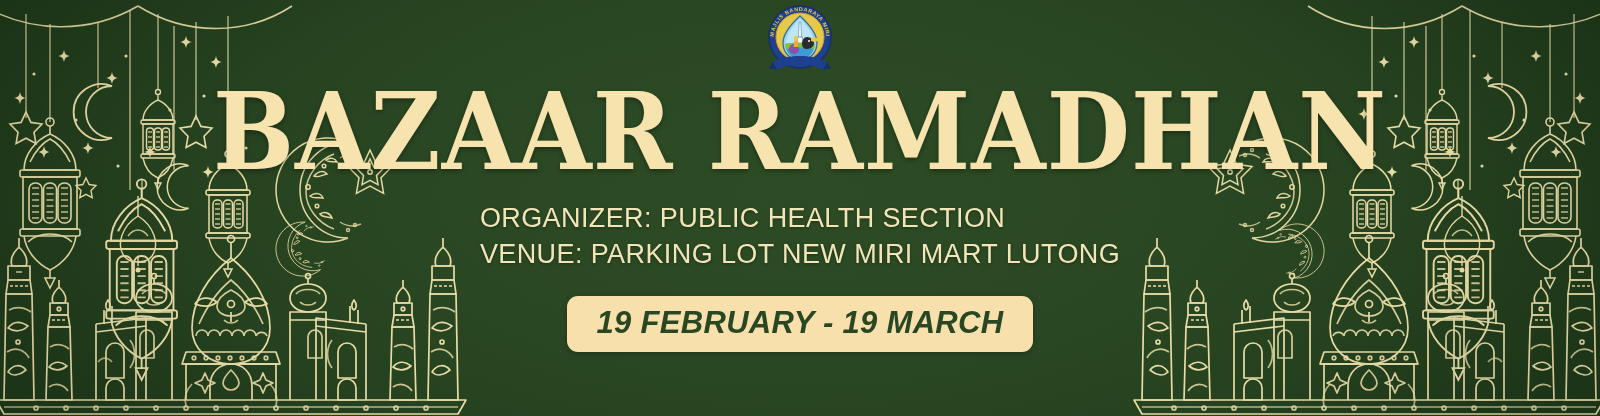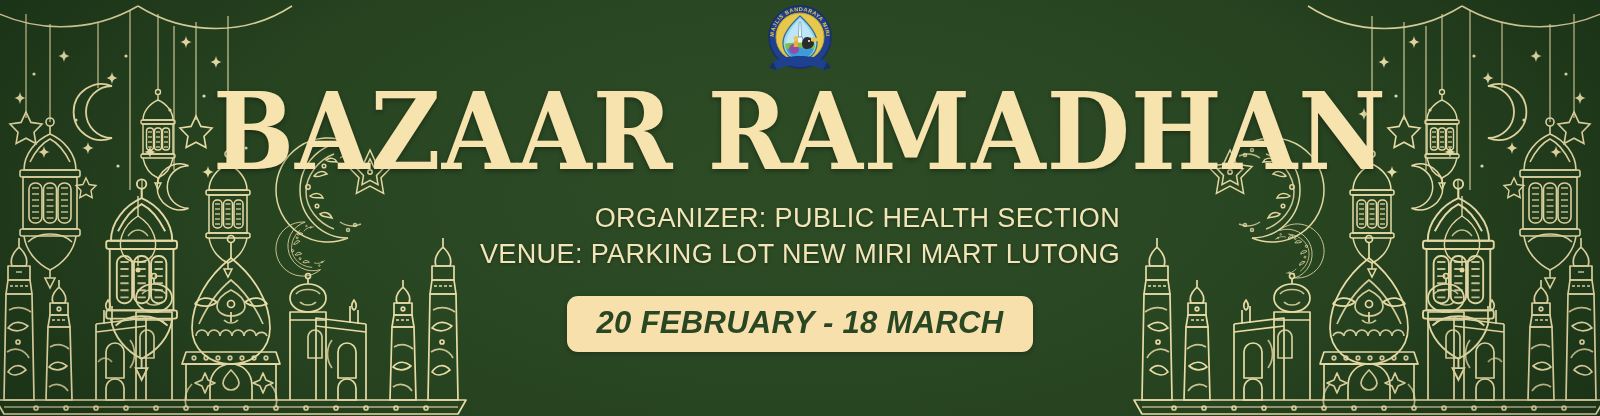--- a/index.html
+++ b/index.html
@@ -32,21 +32,21 @@
     font-size:96px;line-height:1;
     letter-spacing:1px;
     color:#f6e3ae;
     text-shadow:0 2px 5px rgba(0,0,0,.35);
     transform:scaleY(1.12);
     transform-origin:top center;
     white-space:nowrap;
   }
   .subtitle{
     margin-top:26px;
-    text-align:right;
+    text-align:left;
     color:#f2e6b9;
     font-size:27px;
     font-weight:300;
     line-height:1.34;
     letter-spacing:.4px;
     text-shadow:0 1px 3px rgba(0,0,0,.35);
   }
   .subtitle div{white-space:nowrap;}
   .date-badge{
     margin-top:24px;
@@ -521,15 +521,15 @@
       </svg>
     </div>
 
     <div class="title">BAZAAR RAMADHAN</div>
 
     <div class="subtitle">
       <div>ORGANIZER: PUBLIC HEALTH SECTION</div>
       <div>VENUE: PARKING LOT NEW MIRI MART LUTONG</div>
     </div>
 
-    <div class="date-badge">20 FEBRUARY - 18 MARCH</div>
+    <div class="date-badge">19 FEBRUARY - 19 MARCH</div>
   </div>
 </div>
 
 </body></html>

